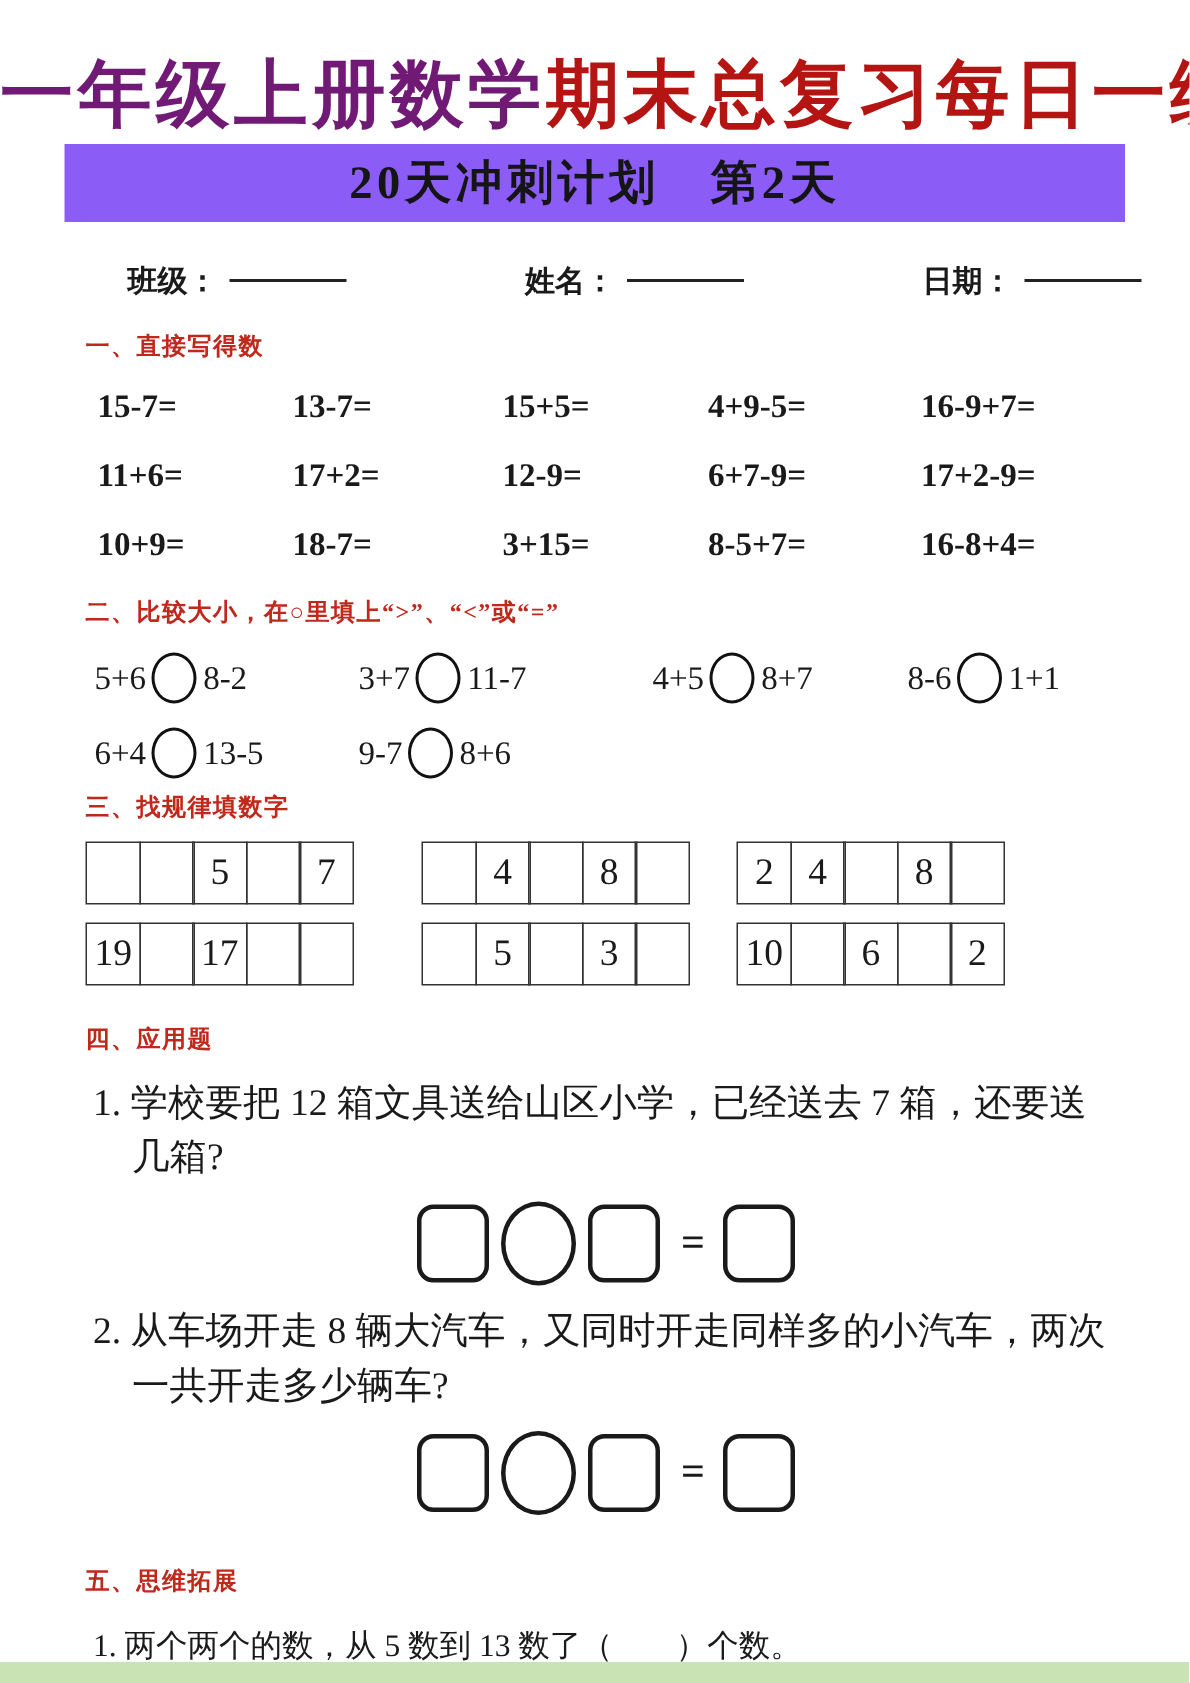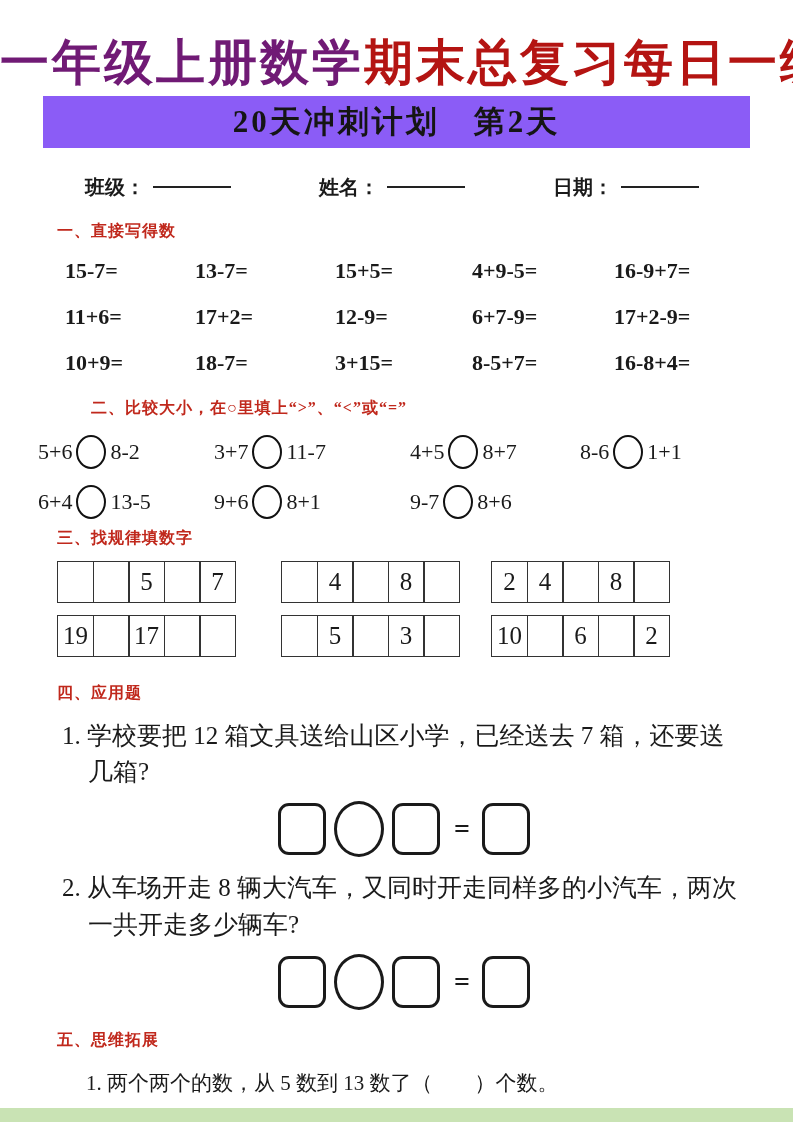--- a/index.html
+++ b/index.html
@@ -35,58 +35,58 @@
   }
 
   
   .fields{
     margin-top:26px;
     padding-left:85px;
     display:flex;align-items:flex-end;
     font-size:20px;font-weight:bold;
   }
   .field{display:flex;align-items:center;}
-  .field + .field{margin-left:88px;}
+  .field + .field{margin-left:119px;}
   .blank-line{
     display:inline-block;
     width:78px;height:2px;
     border-bottom:2px solid #222;
     margin-left:8px;margin-bottom:3px;
   }
 
   
   .sec-head{
     color:#c0281c;
     font-weight:bold;
     font-size:16px;
     padding-left:57px;
     letter-spacing:1px;
   }
   .sh1{margin-top:20px;}
-  .sh2{margin-top:22px;margin-left:34px;}
+  .sh2{margin-top:22px;}
   .sh3{margin-top:9px;font-family:Liberation Mono, monospace;}
   .sh4{margin-top:26px;}
-  .sh5{margin-top:21px;}
+  .sh5{margin-top:35px;}
 
   
   .arith{
     margin-top:16px;
     padding-left:65px;
     display:grid;
     grid-template-columns:130px 140px 137px 142px auto;
     row-gap:20px;
     font-size:22px;
     font-weight:bold;
   }
   .ae{white-space:nowrap;}
 
   
   .cmp-grid{
     margin-top:16px;
-    padding-left:38px;
+    padding-left:63px;
     display:grid;
     grid-template-columns:176px 196px 170px auto;
     row-gap:16px;
     font-size:22px;
   }
   .cmp{display:flex;align-items:center;white-space:nowrap;}
   .circ-blank{
     display:inline-block;
     width:26px;height:30px;
     border:2.5px solid #111;
@@ -143,21 +143,21 @@
   }
   .eq{
     font-size:28px;font-weight:bold;
     margin:0 12px 0 6px;
   }
   .rsq:last-child{margin-right:0;}
 
   
   .think-item{
     font-size:21px;
-    padding-left:86px;
+    padding-left:62px;
     margin-top:18px;
   }
 
   
   .footer-bar{
     position:absolute;
     left:0;bottom:0;
     width:100%;height:14px;
     background:#c9e3b4;
   }
@@ -230,25 +230,20 @@
       <span>8-6</span>
       <span class="circ-blank"></span>
       <span>1+1</span>
     </div>
     <div class="cmp">
       <span>6+4</span>
       <span class="circ-blank"></span>
       <span>13-5</span>
     </div>
     <div class="cmp">
-      <span>9+6</span>
-      <span class="circ-blank"></span>
-      <span>8+1</span>
-    </div>
-    <div class="cmp">
       <span>9-7</span>
       <span class="circ-blank"></span>
       <span>8+6</span>
     </div>
   </div>
 
   <div class="sec-head sh3">三、找规律填数字</div>
   <div class="tbl-row">
     <div class="ptable">
       <div class="tc"></div>

